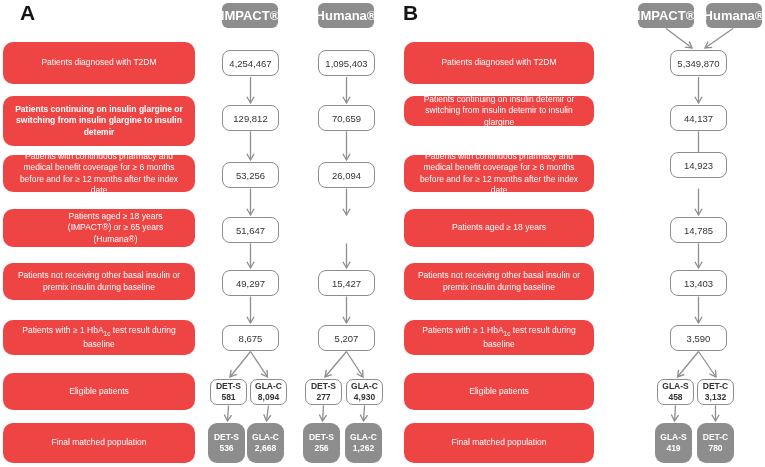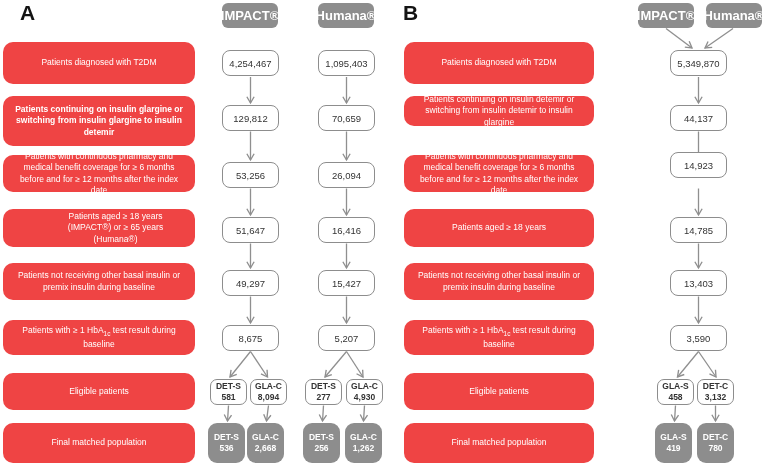--- a/index.html
+++ b/index.html
@@ -108,21 +108,20 @@
   <div class="val" style="left:222px; top:50px;">4,254,467</div>
   <div class="val" style="left:222px; top:105px;">129,812</div>
   <div class="val" style="left:222px; top:162px;">53,256</div>
   <div class="val" style="left:222px; top:217px;">51,647</div>
   <div class="val" style="left:222px; top:270px;">49,297</div>
   <div class="val" style="left:222px; top:325px;">8,675</div>
 
   <div class="val" style="left:318px; top:50px;">1,095,403</div>
   <div class="val" style="left:318px; top:105px;">70,659</div>
   <div class="val" style="left:318px; top:162px;">26,094</div>
-  <div class="val" style="left:318px; top:217px;">16,416</div>
   <div class="val" style="left:318px; top:270px;">15,427</div>
   <div class="val" style="left:318px; top:325px;">5,207</div>
 
   <div class="elig" style="left:210px; top:379px;">
     <span>DET-S</span>
     <span>581</span>
   </div>
   <div class="elig" style="left:250px; top:379px;">
     <span>GLA-C</span>
     <span>8,094</span>

